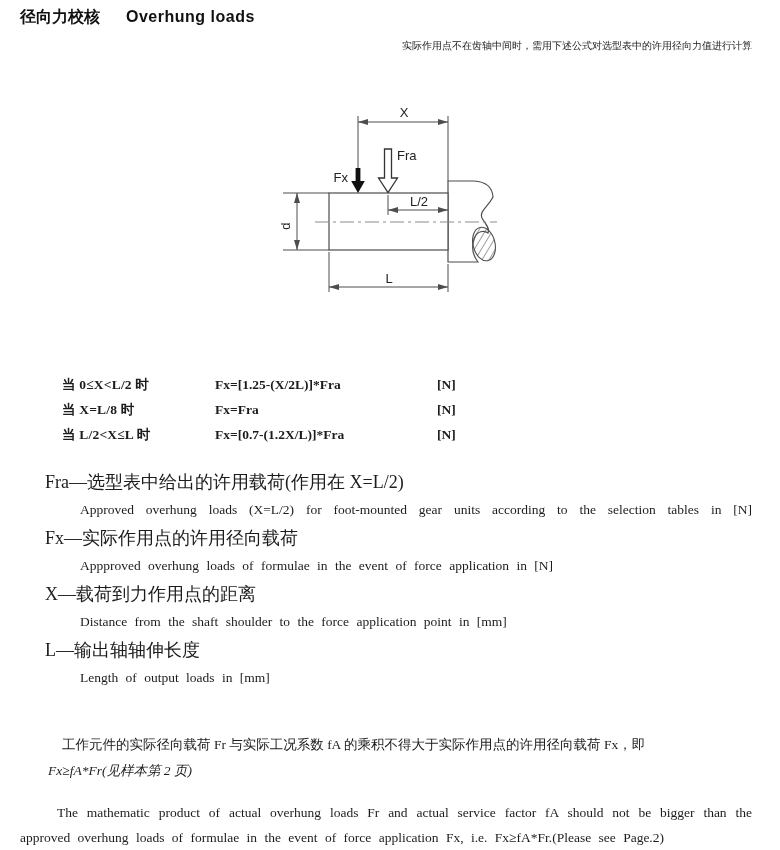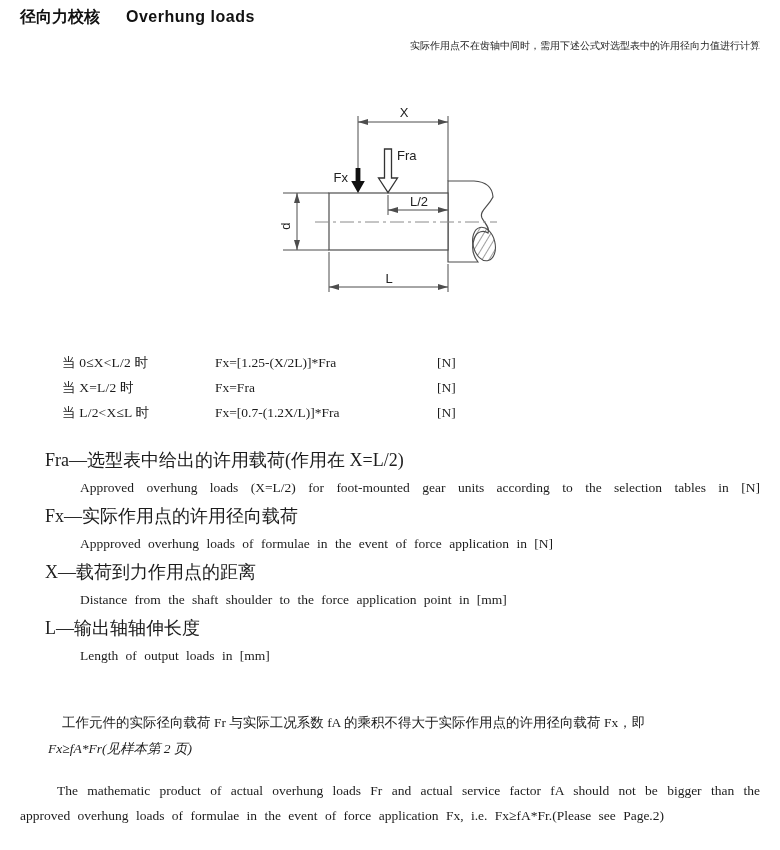--- a/index.html
+++ b/index.html
@@ -2,40 +2,40 @@
 <html><head>
 <meta charset="utf-8">
 <style>
   * { margin: 0; padding: 0; box-sizing: border-box; }
   html, body { width: 780px; height: 850px; background: #ffffff; overflow: hidden; }
   body {
     font-family: "Liberation Serif", "DejaVu Serif", serif;
     color: #1c1c1c;
     -webkit-font-smoothing: antialiased;
   }
-  .page { width: 780px; height: 698px; padding: 7px 20px 0 20px; position: relative; }
+  .page { width: 780px; height: 698px; padding: 7px 28px 0 20px; position: relative; }
 
   
   .doc-title { font-family: "Liberation Sans", "DejaVu Sans", sans-serif; font-size: 16px; line-height: 20px; font-weight: bold; color: #111; }
   .doc-title .title-en { margin-left: 26px; letter-spacing: 0.5px; }
 
   
   .intro-zh { margin-top: 9px; font-size: 10px; line-height: 20px; padding-left: 37px; text-align: right; }
   .intro-en { margin-top: 6px; font-size: 13.5px; line-height: 26px; text-align: justify; text-indent: 37px; word-spacing: 5px; }
 
   
   .diagram-wrap { margin: 46px 0 0 258px; width: 242px; height: 202px; }
   svg { display: block; }
   .dim-line { stroke: #4d4d4d; stroke-width: 1; }
   .part-line { stroke: #4d4d4d; stroke-width: 1.2; fill: #ffffff; }
   .center-line { stroke: #8a8a8a; stroke-width: 1; }
   .svg-label { font-family: "Liberation Sans", "DejaVu Sans", sans-serif; font-size: 13px; fill: #222; }
 
   
-  .formula-block { margin-top: 46px; }
+  .formula-block { margin-top: 68px; font-weight: bold; }
   .formula-row { display: grid; grid-template-columns: 153px 222px auto; margin-left: 42px; font-size: 13.5px; line-height: 25px; }
   .formula-row .cond { letter-spacing: 0.2px; }
 
   
   .def-block { margin-top: 21px; }
   .def-term { padding-left: 25px; font-size: 18px; line-height: 28px; }
   .def-desc { padding-left: 60px; font-size: 13.5px; line-height: 28px; word-spacing: 4px; }
   .def-desc.stretch { text-align: justify; text-align-last: justify; word-spacing: 2px; }
 
   
@@ -111,21 +111,21 @@
     </svg>
   </div>
 
   <div class="formula-block">
     <div class="formula-row">
       <span class="cond">当 0≤X&lt;L/2 时</span>
       <span class="expr">Fx=[1.25-(X/2L)]*Fra</span>
       <span class="unit">[N]</span>
     </div>
     <div class="formula-row">
-      <span class="cond">当 X=L/2 时</span>
+      <span class="cond">当 X=L/8 时</span>
       <span class="expr">Fx=Fra</span>
       <span class="unit">[N]</span>
     </div>
     <div class="formula-row">
       <span class="cond">当 L/2&lt;X≤L 时</span>
       <span class="expr">Fx=[0.7-(1.2X/L)]*Fra</span>
       <span class="unit">[N]</span>
     </div>
   </div>
 

